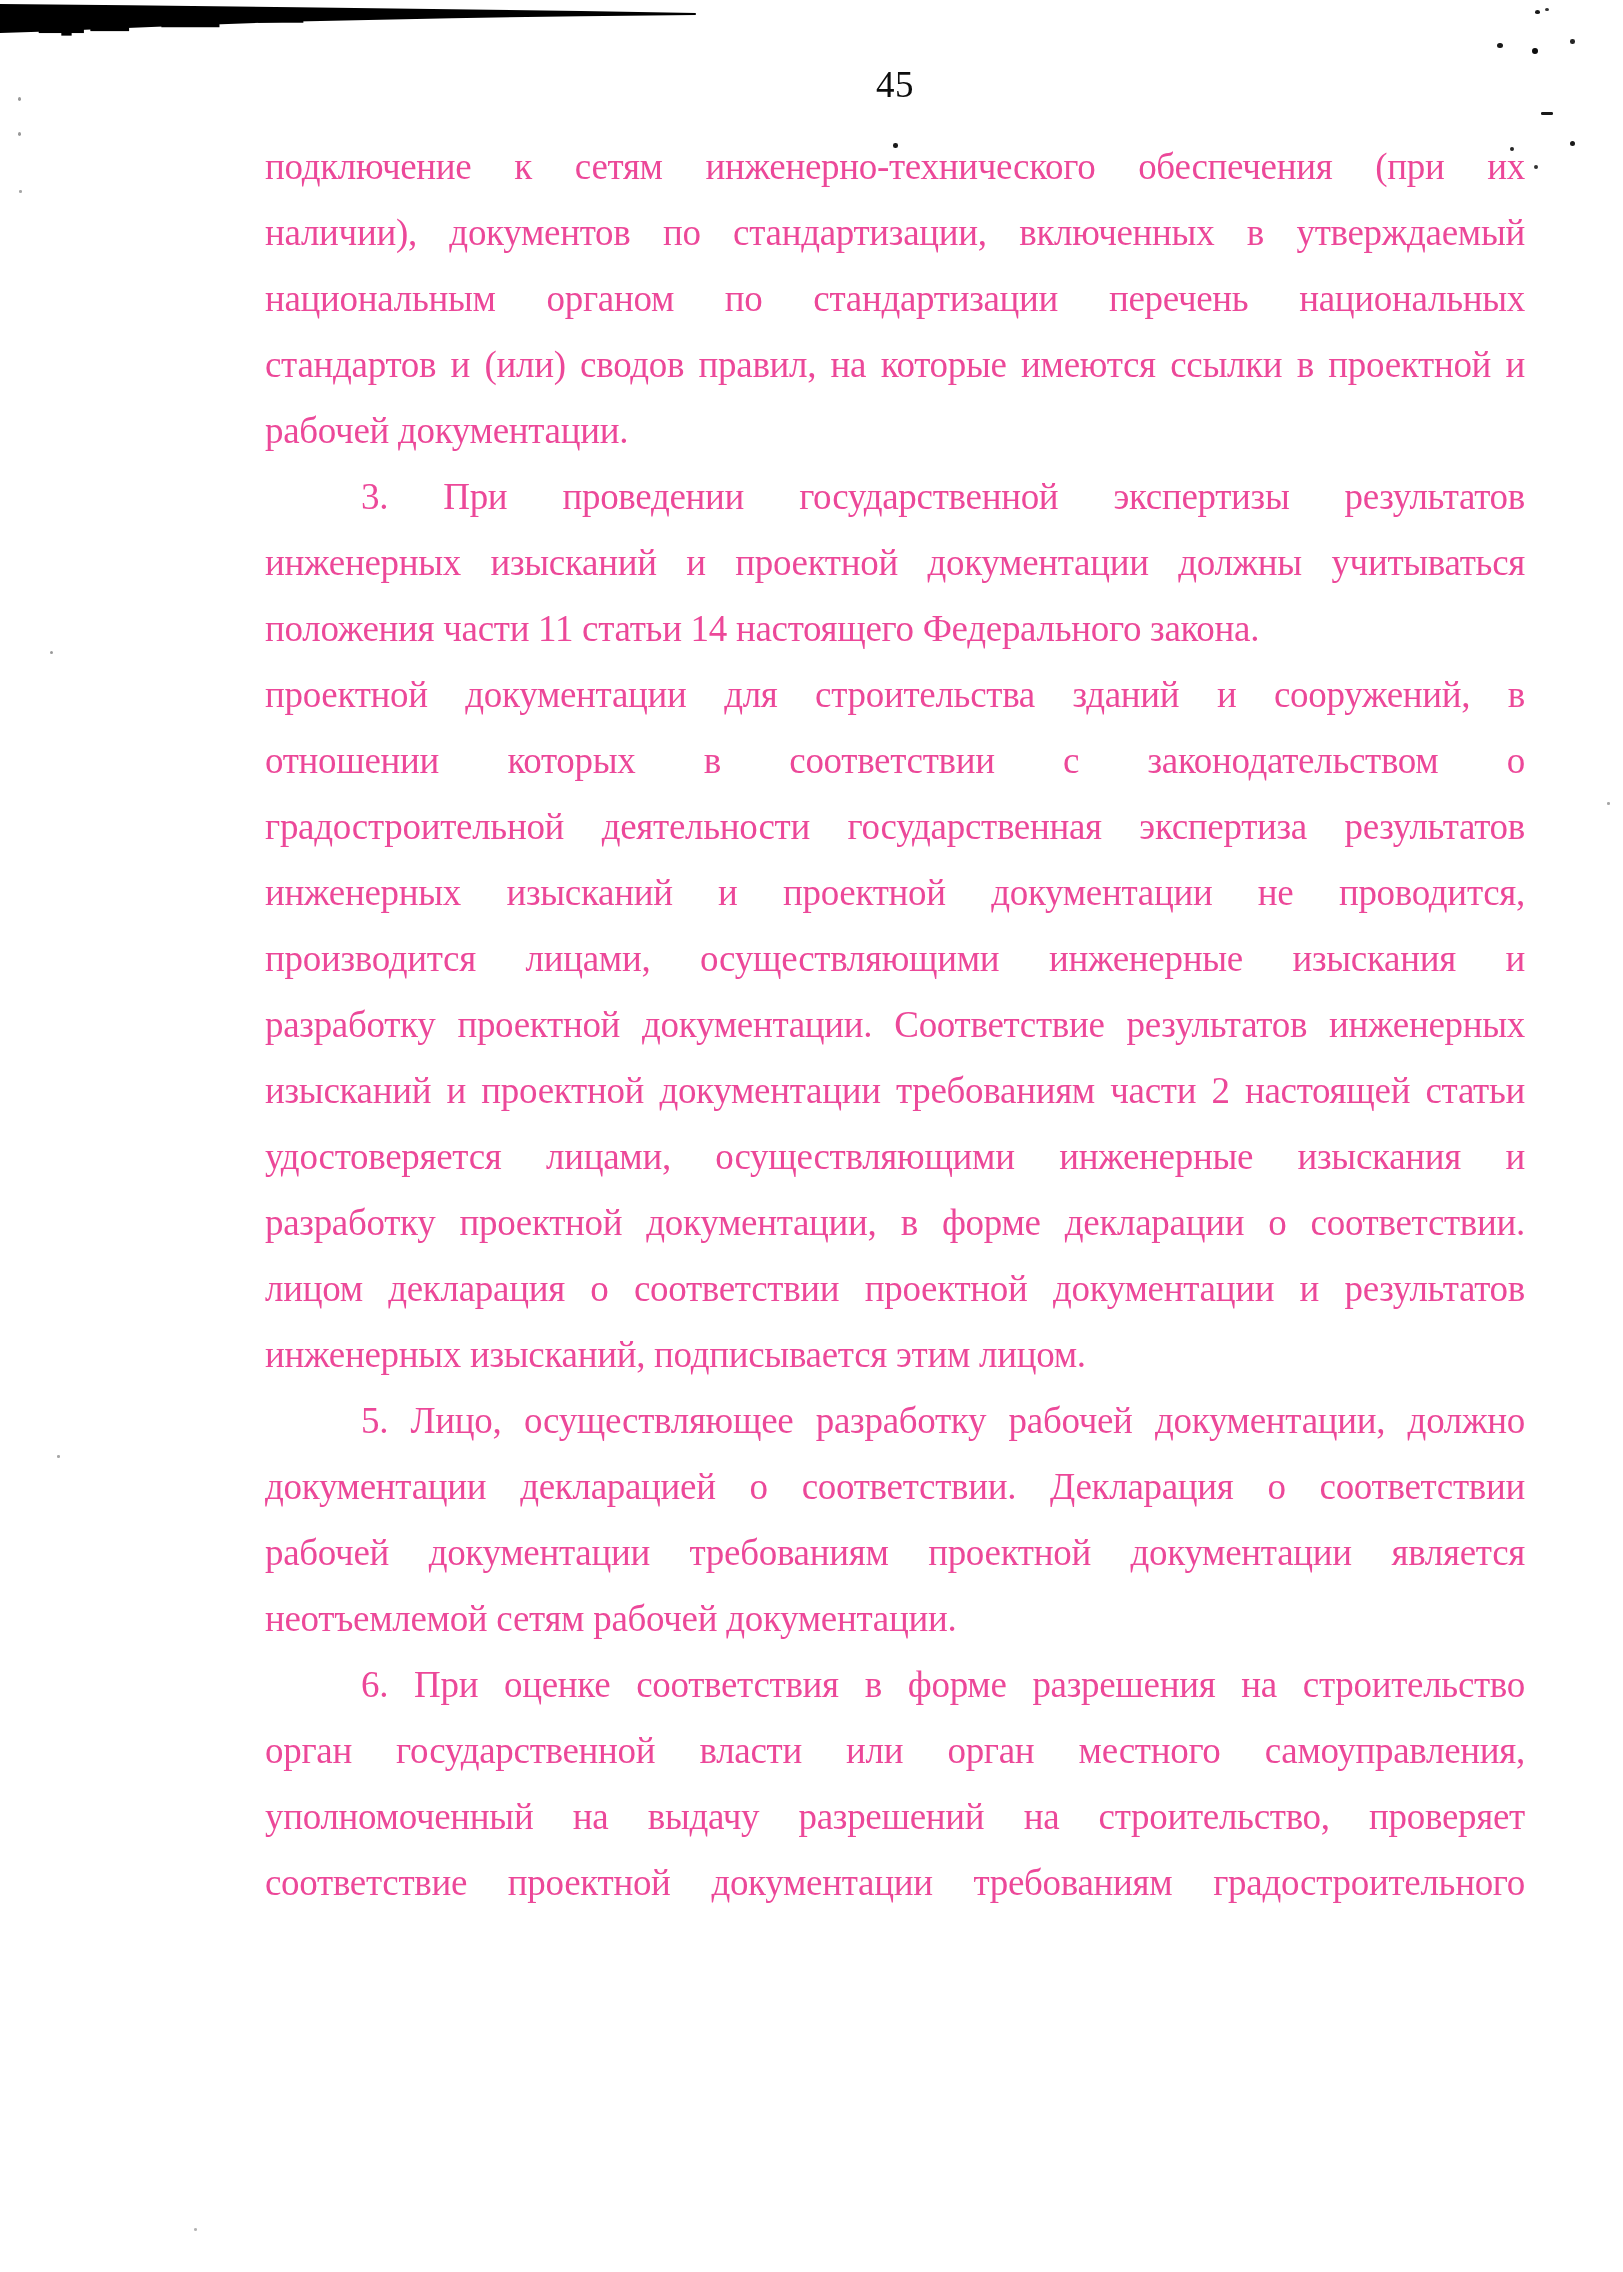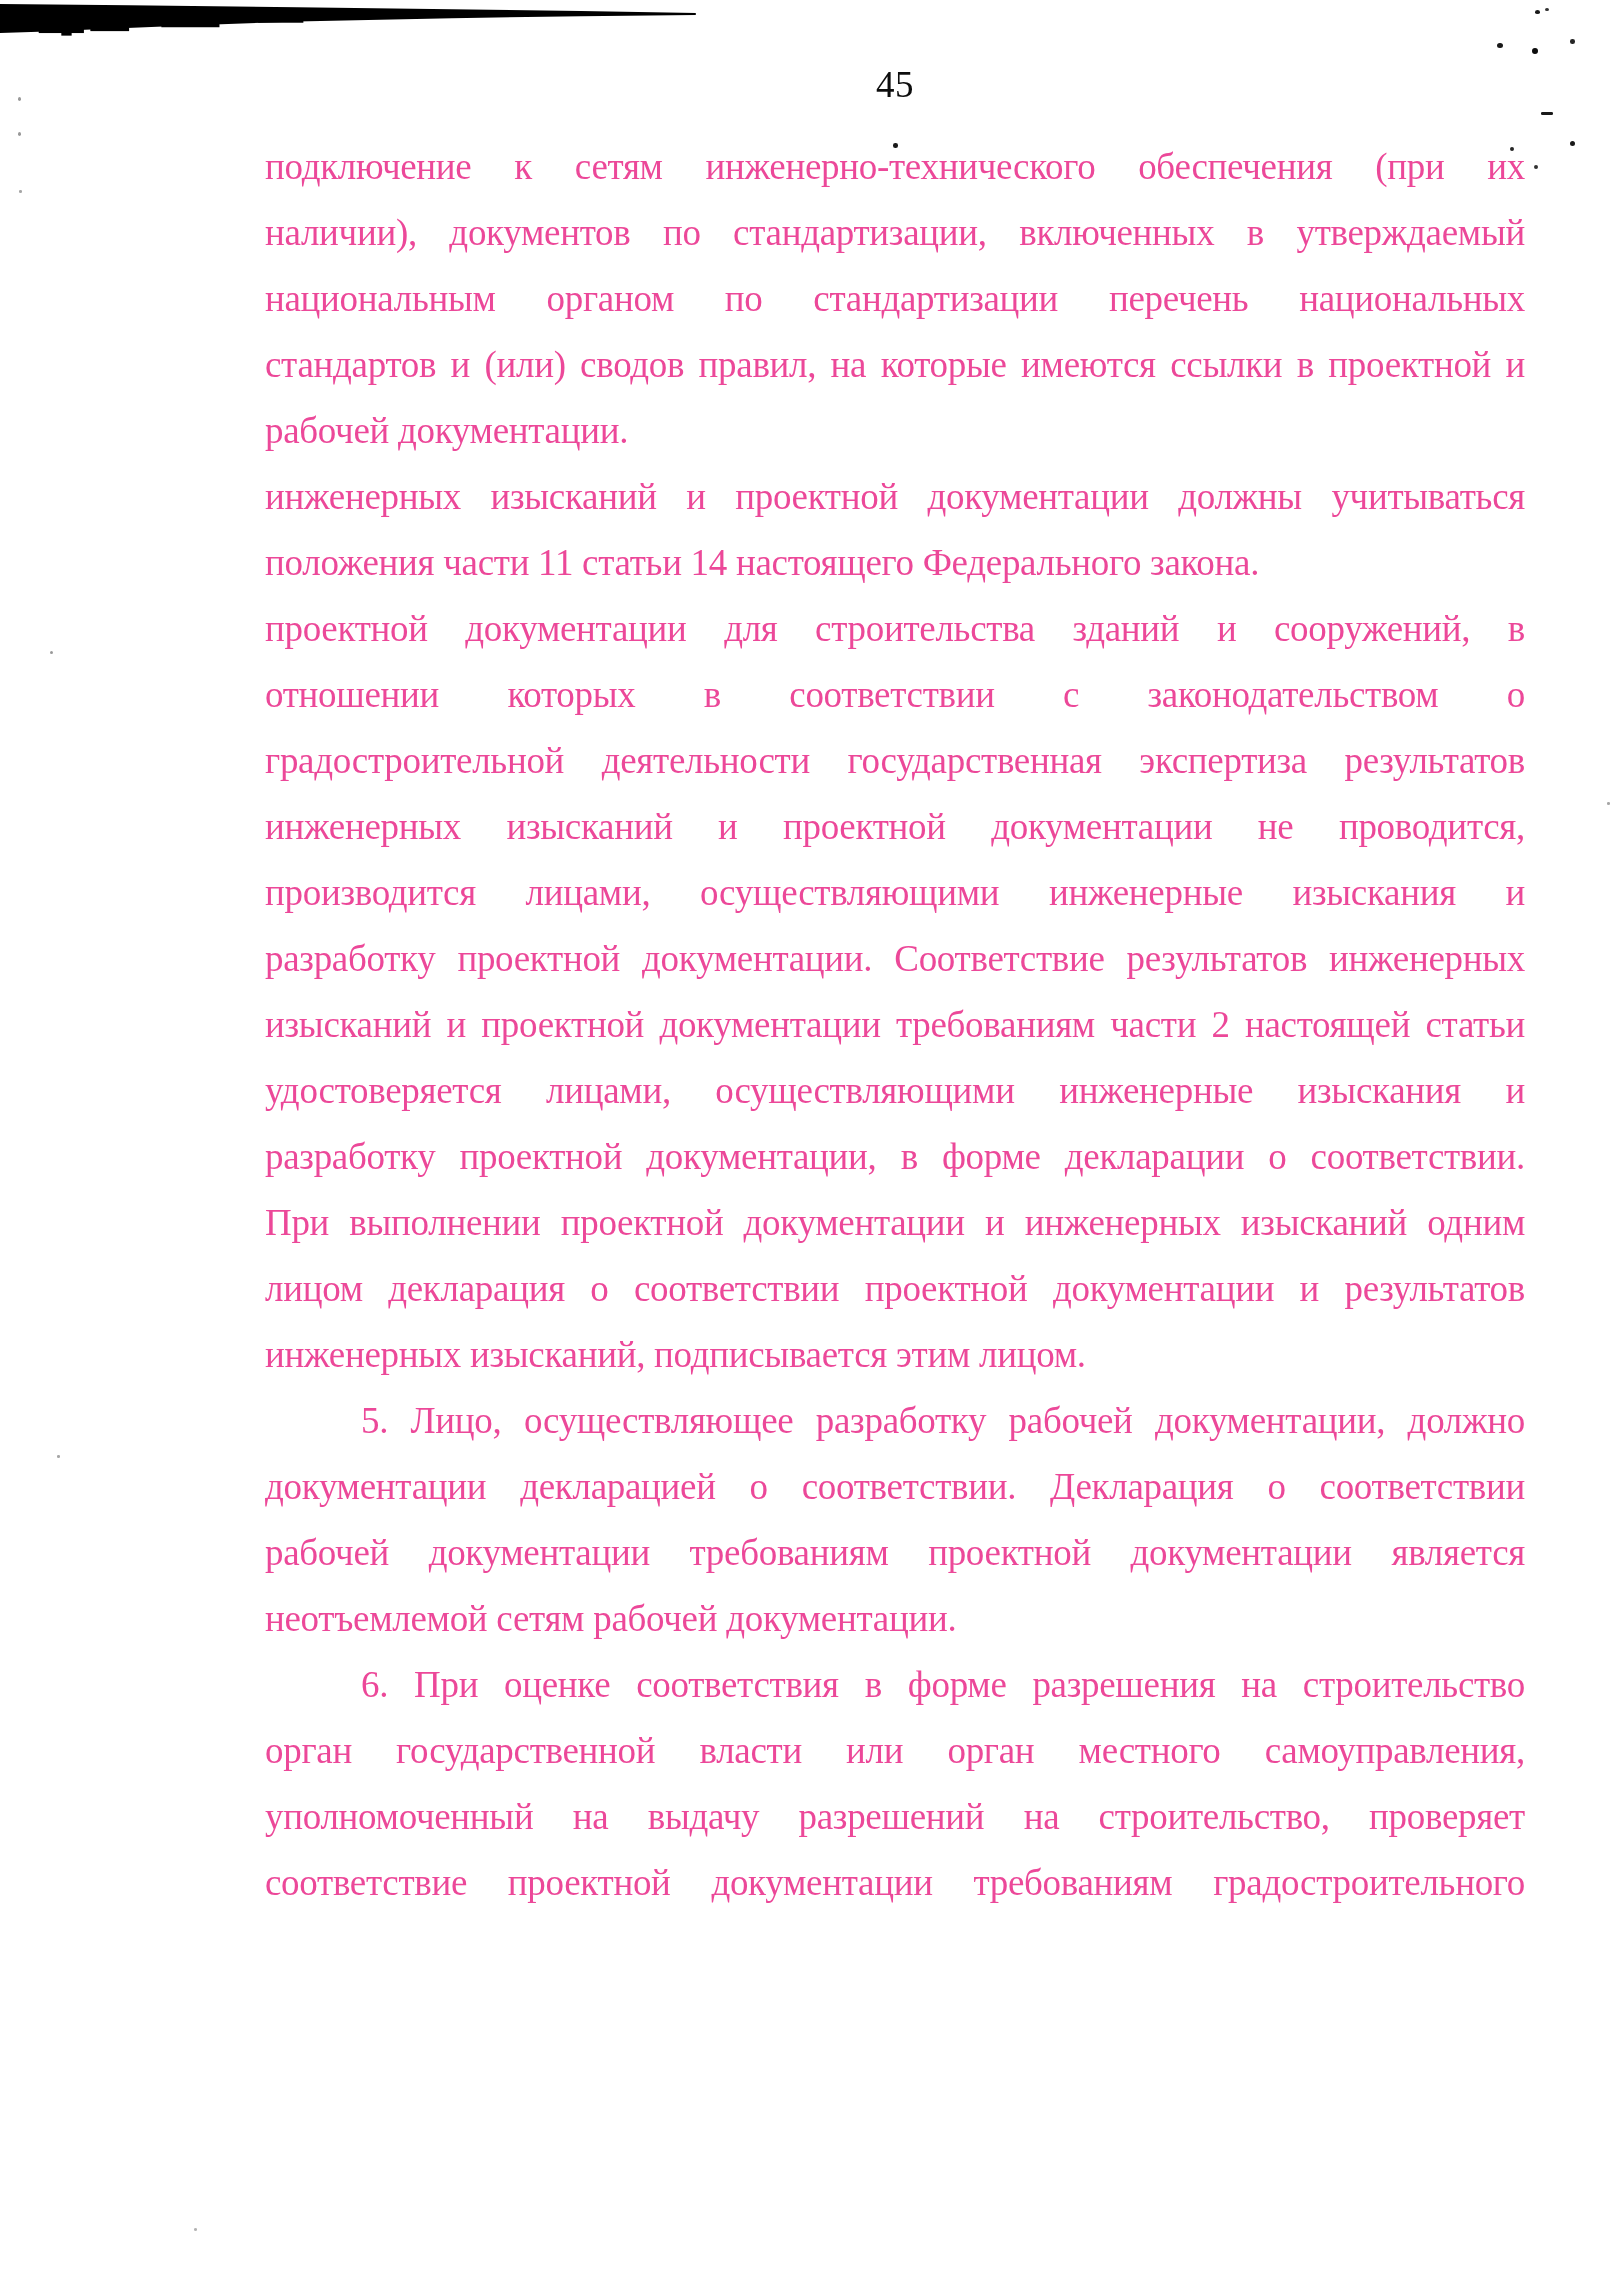--- a/index.html
+++ b/index.html
@@ -85,32 +85,32 @@
   </svg>
 
   <div class="page-number">45</div>
 
   <div class="text-block" id="text-block">
       <div class="line">подключение к сетям инженерно-технического обеспечения (при их</div>
       <div class="line">наличии), документов по стандартизации, включенных в утверждаемый</div>
       <div class="line">национальным органом по стандартизации перечень национальных</div>
       <div class="line">стандартов и (или) сводов правил, на которые имеются ссылки в проектной и</div>
       <div class="line last">рабочей документации.</div>
+      <div class="line indent">3. При проведении государственной экспертизы результатов</div>
       <div class="line">инженерных изысканий и проектной документации должны учитываться</div>
       <div class="line last">положения части 11 статьи 14 настоящего Федерального закона.</div>
       <div class="line">проектной документации для строительства зданий и сооружений, в</div>
       <div class="line">отношении которых в соответствии с законодательством о</div>
       <div class="line">градостроительной деятельности государственная экспертиза результатов</div>
       <div class="line">инженерных изысканий и проектной документации не проводится,</div>
       <div class="line">производится лицами, осуществляющими инженерные изыскания и</div>
       <div class="line">разработку проектной документации. Соответствие результатов инженерных</div>
       <div class="line">изысканий и проектной документации требованиям части 2 настоящей статьи</div>
       <div class="line">удостоверяется лицами, осуществляющими инженерные изыскания и</div>
       <div class="line">разработку проектной документации, в форме декларации о соответствии.</div>
-      <div class="line">При выполнении проектной документации и инженерных изысканий одним</div>
       <div class="line">лицом декларация о соответствии проектной документации и результатов</div>
       <div class="line last">инженерных изысканий, подписывается этим лицом.</div>
       <div class="line indent">5. Лицо, осуществляющее разработку рабочей документации, должно</div>
       <div class="line">документации декларацией о соответствии. Декларация о соответствии</div>
       <div class="line">рабочей документации требованиям проектной документации является</div>
       <div class="line last">неотъемлемой сетям рабочей документации.</div>
       <div class="line indent">6. При оценке соответствия в форме разрешения на строительство</div>
       <div class="line">орган государственной власти или орган местного самоуправления,</div>
       <div class="line">уполномоченный на выдачу разрешений на строительство, проверяет</div>
       <div class="line">соответствие проектной документации требованиям градостроительного</div>

